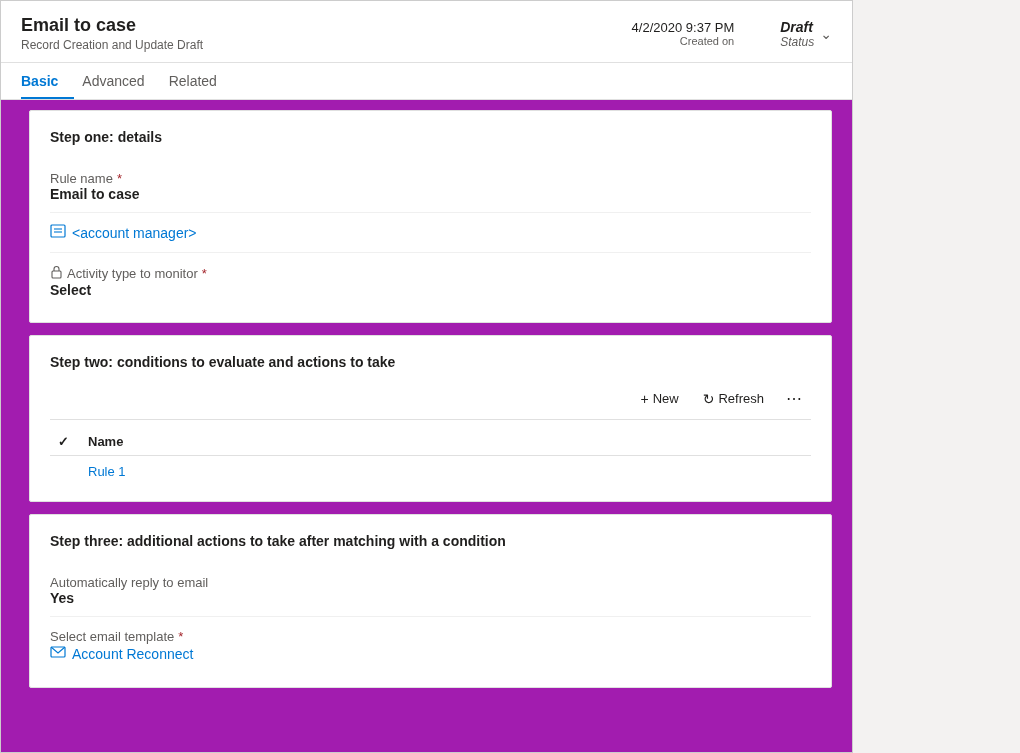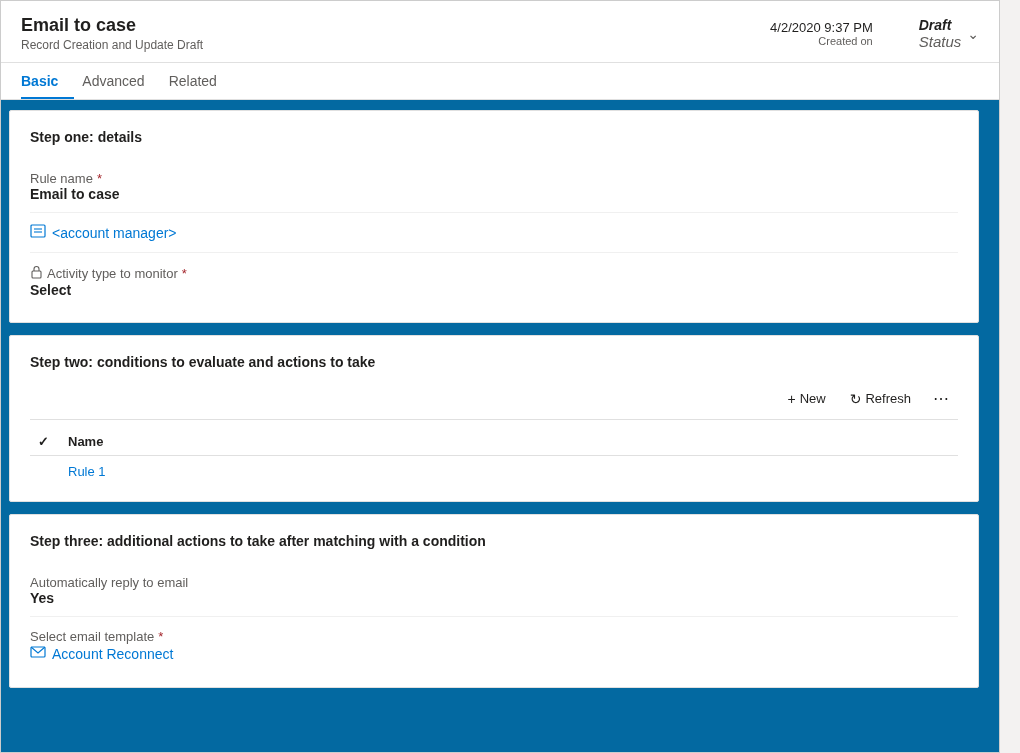--- a/index.html
+++ b/index.html
@@ -6,21 +6,21 @@
     body {
       font-family: 'Segoe UI', Arial, sans-serif;
       font-size: 14px;
       background: #f3f2f1;
       color: #201f1e;
       width: 1020px;
       height: 753px;
       overflow: hidden;
     }
     .app-container {
-      width: 1000px;
+      width: 853px;
       height: 753px;
       background: #fff;
       border: 1px solid #ccc;
       display: flex;
       flex-direction: column;
       overflow: hidden;
     }
     
     .header {
       display: flex;
@@ -64,21 +64,21 @@
     .status-text-wrap {
       text-align: left;
       font-style: italic;
     }
     .status-value {
       font-size: 14px;
       font-weight: 600;
       color: #201f1e;
     }
     .status-label {
-      font-size: 15px;
+      font-size: 12px;
       color: #605e5c;
     }
     .chevron-down {
       color: #605e5c;
       font-size: 14px;
       cursor: pointer;
     }
     
     .tabs {
       display: flex;
@@ -100,22 +100,22 @@
       border-bottom: 2px solid #0078d4;
       font-weight: 600;
     }
     .tab:first-child {
       padding-left: 0;
     }
     
     .main-content {
       flex: 1;
       overflow-y: auto;
-      padding: 10px 20px 20px 8px;
-      background: #0369a1;
+      padding: 10px 20px 20px 28px;
+      background: #a21caf;
     }
     
     .step-card {
       background: #fff;
       border: 1px solid #e0e0e0;
       border-radius: 2px;
       margin-bottom: 12px;
       padding: 18px 20px 14px 20px;
     }
     .step-title {

